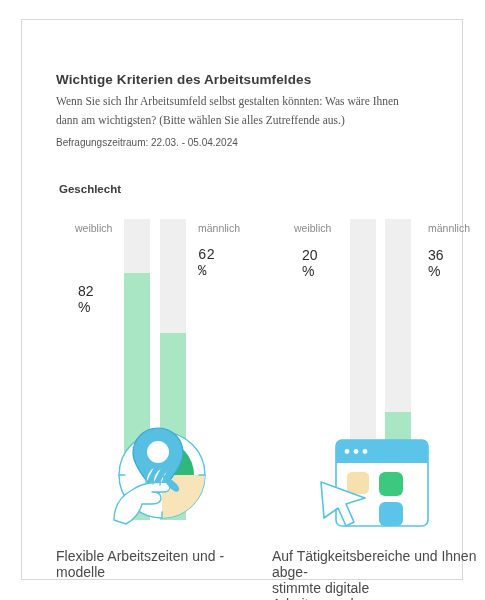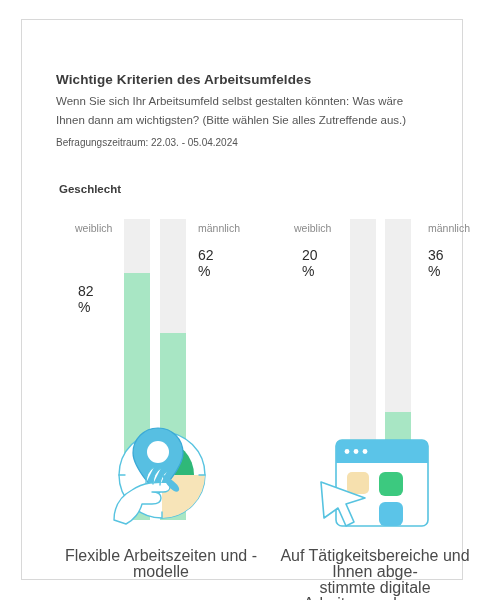--- a/index.html
+++ b/index.html
@@ -39,20 +39,21 @@
     letter-spacing: 0.1px;
   }
   .subtitle {
     position: absolute;
     left: 34px;
     top: 72px;
     width: 360px;
     font-size: 11.5px;
     line-height: 19px;
     color: #555555;
+    font-family: Liberation Serif, serif;
   }
   .period {
     position: absolute;
     left: 34px;
     top: 117px;
     font-size: 10px;
     color: #555555;
   }
   .section-label {
     position: absolute;
@@ -89,24 +90,24 @@
     font-size: 10.5px;
     color: #8a8a8a;
   }
   .cat-value {
     position: absolute;
     font-size: 14px;
     color: #2d2d2d;
   }
   .caption {
     position: absolute;
-    font-size: 16px;
+    font-size: 14px;
     line-height: 16px;
     color: #4a4a4a;
-    text-align: center;
+    text-align: left;
   }
 
   .illus { position: absolute; }
 </style>
 </head>
 <body>
 
 <div class="page">
   <div class="card">
 
@@ -114,21 +115,21 @@
     <div class="subtitle">Wenn Sie sich Ihr Arbeitsumfeld selbst gestalten könnten: Was wäre Ihnen dann am wichtigsten? (Bitte wählen Sie alles Zutreffende aus.)</div>
     <div class="period">Befragungszeitraum: 22.03. - 05.04.2024</div>
     <div class="section-label">Geschlecht</div>
 
     <div class="chart chart-left">
 
       <div class="cat-label" style="left:53px; top:202px;">weiblich</div>
       <div class="cat-value" style="left:56px; top:227px;margin-top:36px;">82 %</div>
 
       <div class="cat-label" style="left:176px; top:202px;">männlich</div>
-      <div class="cat-value" style="left:176px; top:227px;">62 %</div>
+      <div class="cat-value" style="left:176px; top:227px;font-family:Liberation Mono, monospace;">62 %</div>
 
       <div class="bar-track" style="left:102px; top:199px; height:301px;">
         <div class="bar-fill" style="height:82%;"></div>
       </div>
 
       <div class="bar-track" style="left:138px; top:199px; height:301px;">
         <div class="bar-fill" style="height:62%;"></div>
       </div>
 
       <svg class="illus" style="left:86px; top:400px;" width="116" height="108" viewBox="0 0 116 108">

